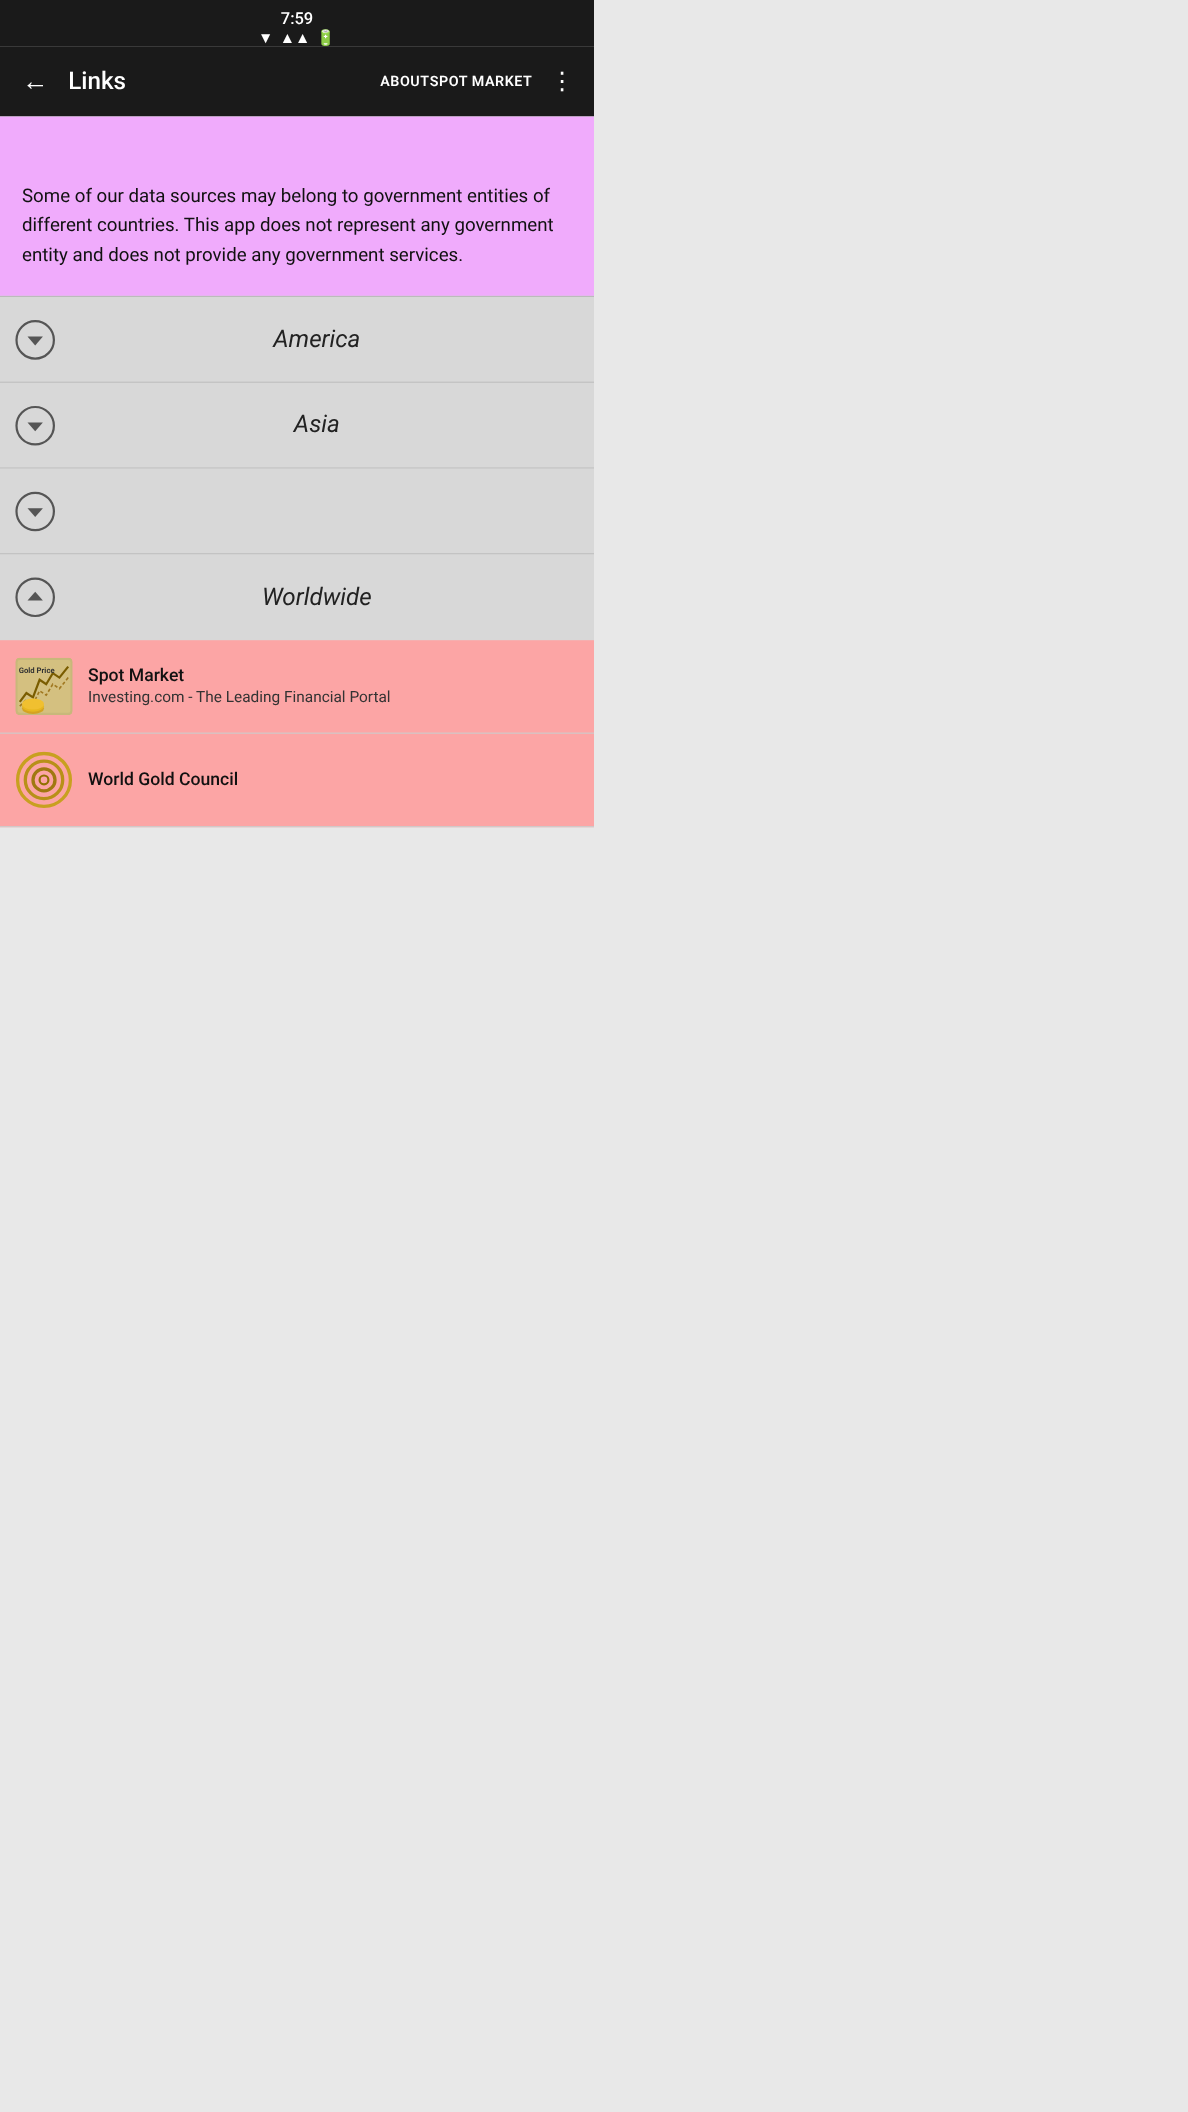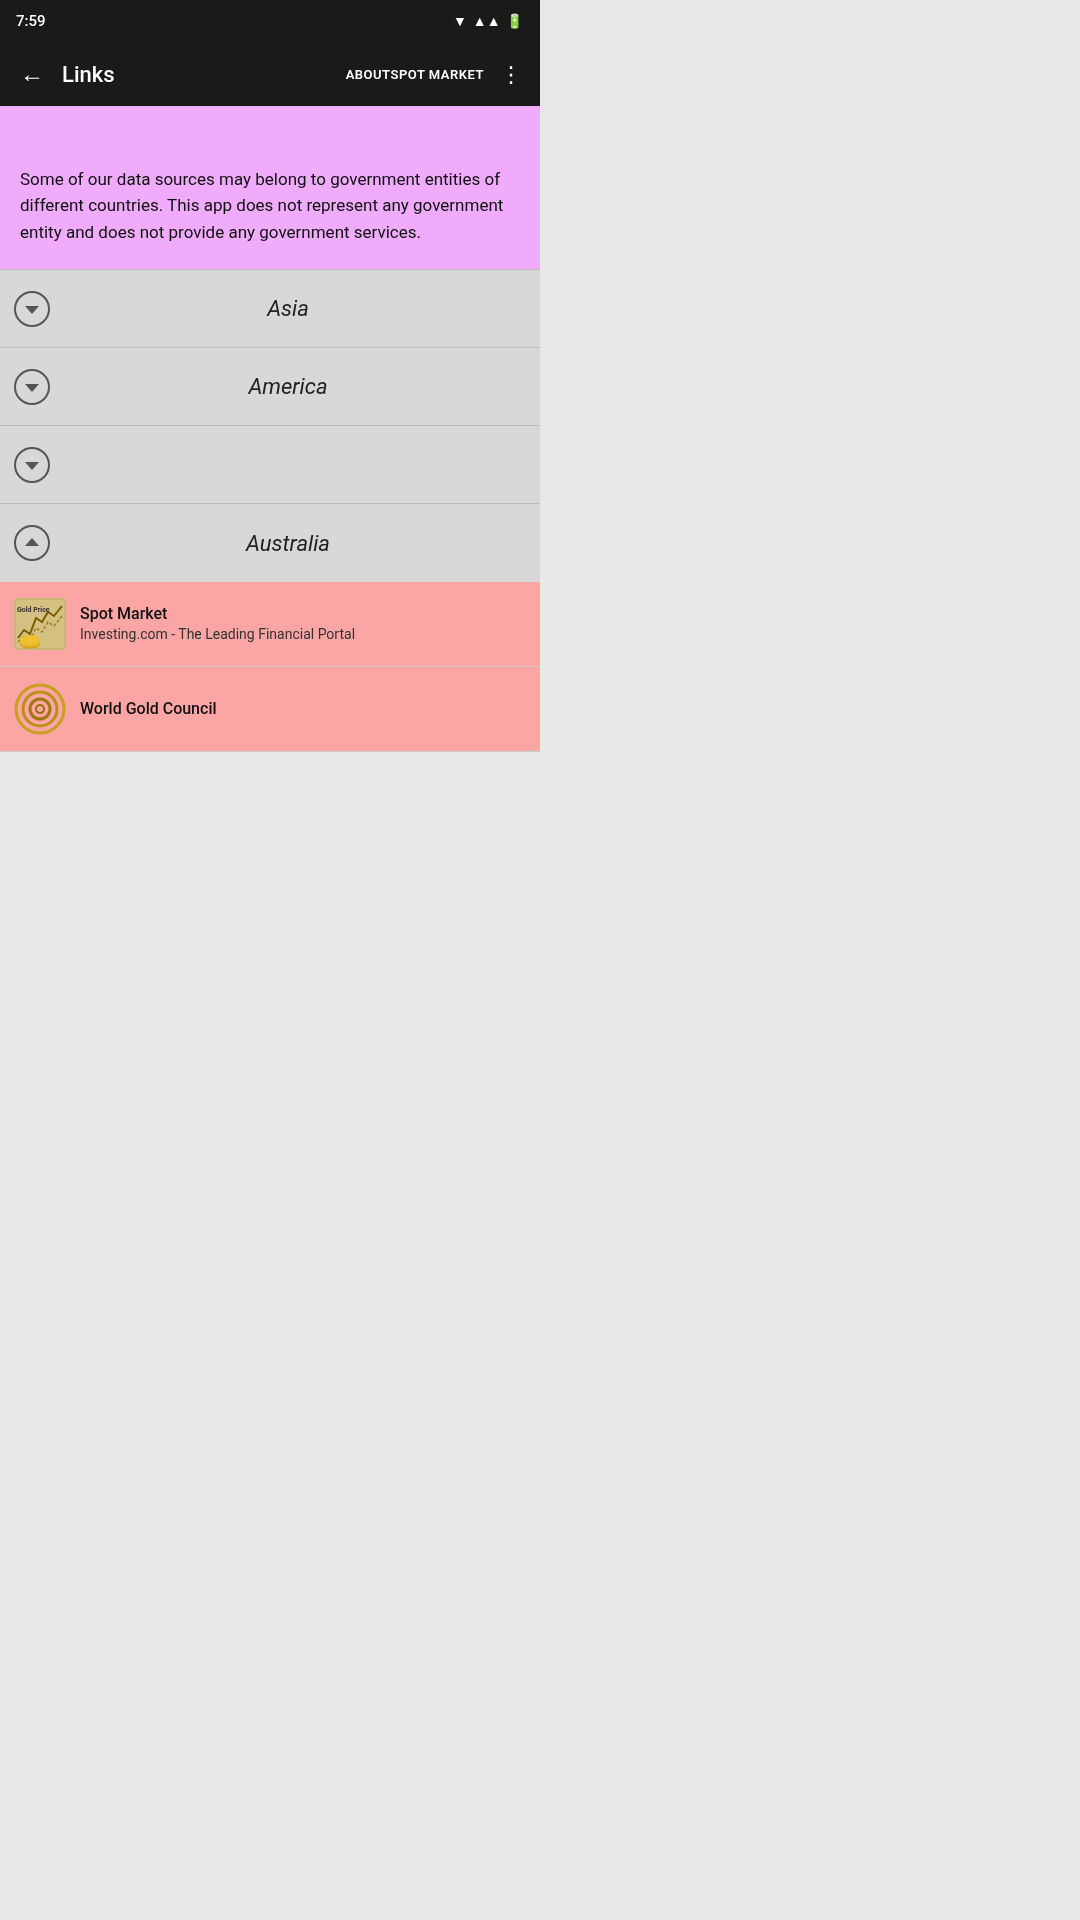--- a/index.html
+++ b/index.html
@@ -15,20 +15,21 @@
 
     
     .status-bar {
       background: #1a1a1a;
       color: #fff;
       display: flex;
       align-items: center;
       justify-content: space-between;
       padding: 8px 16px;
       height: 42px;
+      flex-direction: column;
     }
     .status-time {
       font-size: 15px;
       font-weight: 500;
     }
     .status-icons {
       display: flex;
       align-items: center;
       gap: 6px;
     }
@@ -219,42 +220,42 @@
   <div class="intro-section">
     <p class="intro-text">Some of our data sources may belong to government entities of different countries. This app does not represent any government entity and does not provide any government services.</p>
   </div>
 
   <div class="region-list">
 
     <div class="region-item">
       <div class="chevron-circle">
         <div class="chevron-down"></div>
       </div>
-      <span class="region-label">Asia</span>
+      <span class="region-label">America</span>
     </div>
 
     <div class="region-item">
       <div class="chevron-circle">
         <div class="chevron-down"></div>
       </div>
-      <span class="region-label">America</span>
+      <span class="region-label">Asia</span>
     </div>
 
     <div class="region-item">
       <div class="chevron-circle">
         <div class="chevron-down"></div>
       </div>
     </div>
 
 
     <div class="region-item">
       <div class="chevron-circle">
         <div class="chevron-up"></div>
       </div>
-      <span class="region-label">Australia</span>
+      <span class="region-label">Worldwide</span>
     </div>
 
   </div>
 
   <div class="links-section">
 
     <div class="link-item">
       <div class="link-icon">
         <div class="gold-icon">
           <svg width="52" height="52" viewBox="0 0 52 52">

